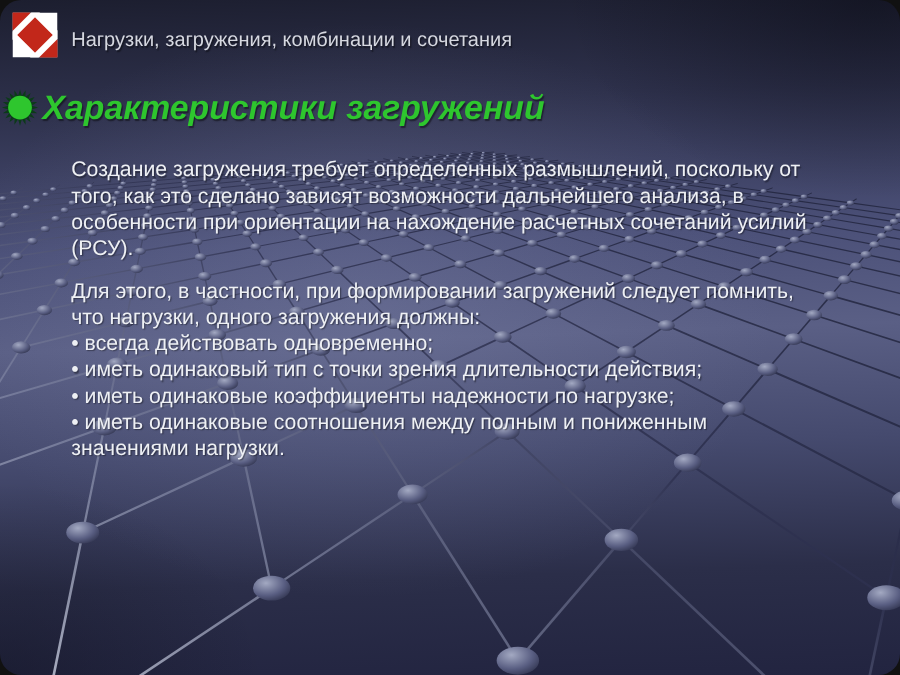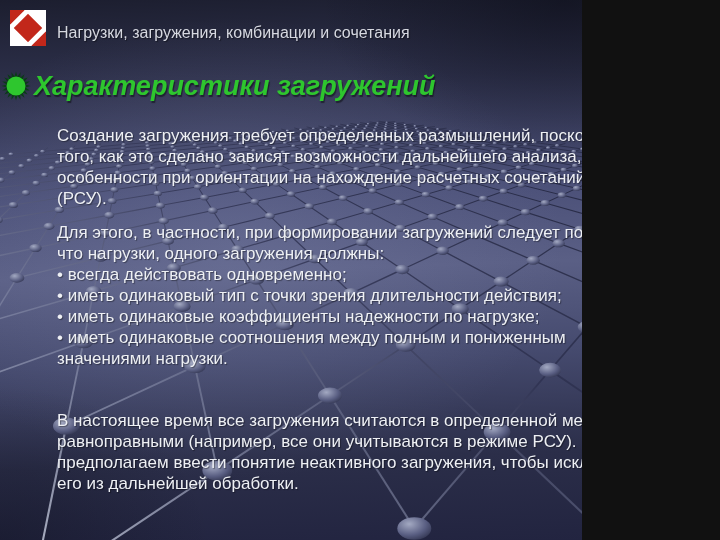--- a/index.html
+++ b/index.html
@@ -1,23 +1,24 @@
 <!DOCTYPE html>
 <html style="--title-green: #2ec62e; --logo-red: #c2271a; --body-text: #eef0f4; --header-text: #d6d8e0; --bullet-spike: #0b3b18;"><head>
 <meta charset="utf-8">
 <style>
   html,body{margin:0;padding:0;background:#111;}
   .slide{
-    position:relative;width:582px;height:540px;overflow:hidden;
+    position:relative;width:720px;height:540px;overflow:hidden;
     font-family:"Liberation Sans","DejaVu Sans",sans-serif;
     background:
       radial-gradient(340px 220px at 97% 0%, rgba(8,9,18,.5), rgba(8,9,18,0) 72%),
       radial-gradient(300px 220px at 0% 100%, rgba(10,11,22,.35), rgba(10,11,22,0) 70%),
       radial-gradient(460px 320px at 40% 46%, rgba(134,140,178,.30), rgba(134,140,178,0) 72%),
       linear-gradient(178deg,#1c1e2f 0%,#2e314c 16%,#4b5078 36%,#5a5f85 50%,#454a6e 66%,#2b2e49 84%,#222440 100%);
+    border-radius: 17px;
   }
   .mesh{position:absolute;left:0;top:0;z-index:0;}
   .layer{position:absolute;z-index:1;}
   .logo{left:10px;top:10px;width:36px;height:36px;}
   .header-text{
     left:57px;top:24px;width:650px;
     font-size:16px;color:var(--header-text,#d6d8e0);
     text-shadow:1px 1px 1px rgba(0,0,0,.45);
     white-space:pre;
   }
@@ -1308,18 +1309,14 @@
 (РСУ).</div>
 
   <div class="layer para p2">Для этого, в частности, при формировании загружений следует помнить,
 что нагрузки, одного загружения должны:
 • всегда действовать одновременно;
 • иметь одинаковый тип с точки зрения длительности действия;
 • иметь одинаковые коэффициенты надежности по нагрузке;
 • иметь одинаковые соотношения между полным и пониженным
 значениями нагрузки.</div>
 
-  <div class="layer para p3">В настоящее время все загружения считаются в определенной мере
-равноправными (например, все они учитываются в режиме РСУ). Мы
-предполагаем ввести понятие неактивного загружения, чтобы исключить
-его из дальнейшей обработки.</div>
 
 </div>
 
 </body></html>

